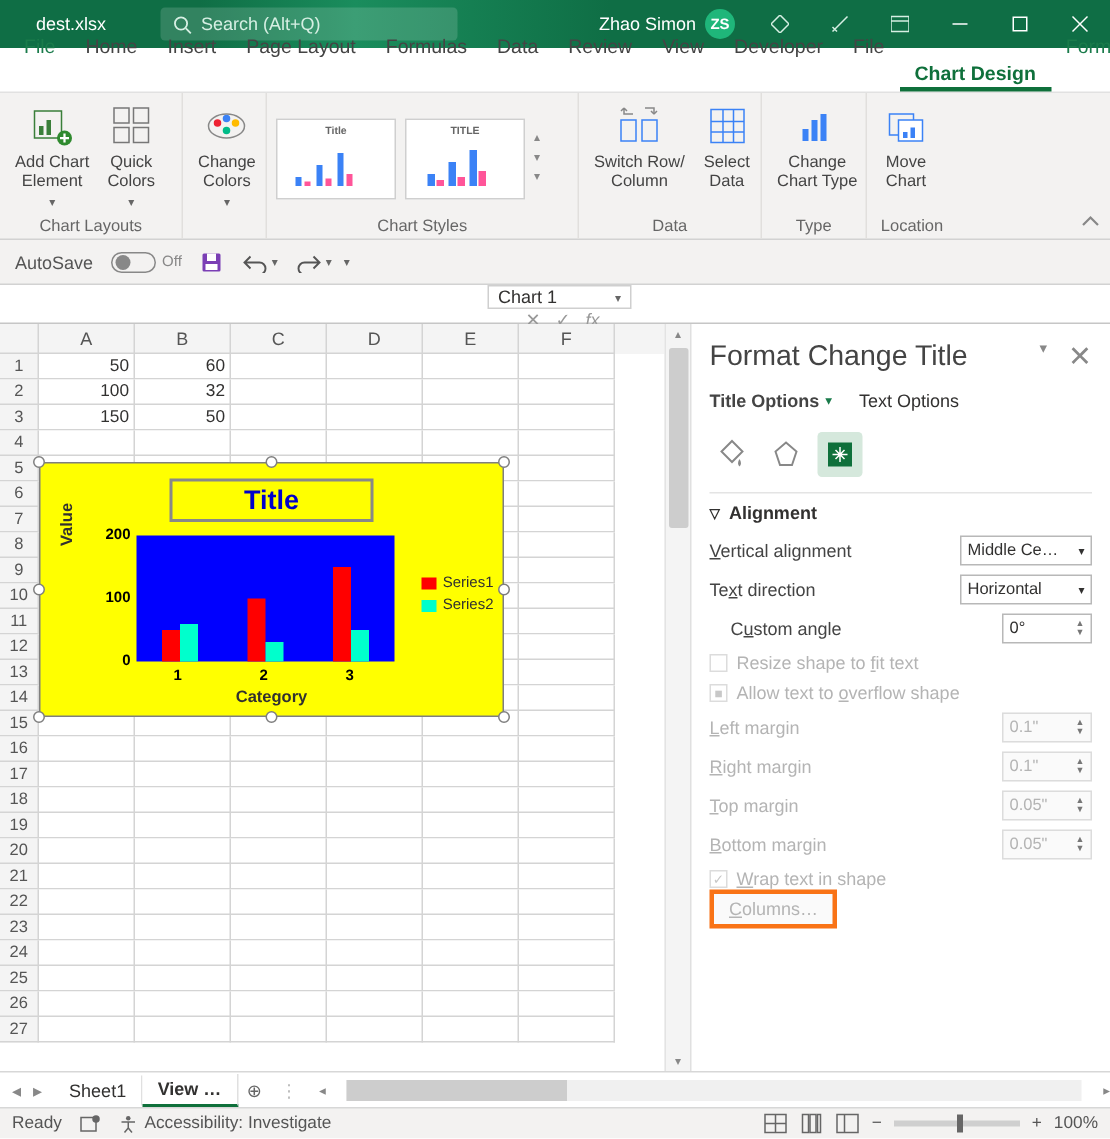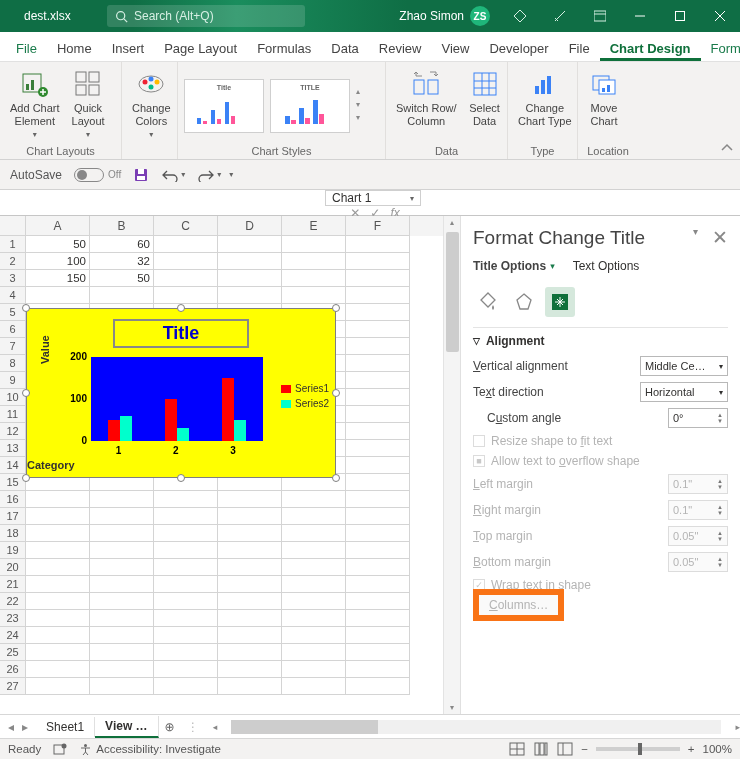--- a/index.html
+++ b/index.html
@@ -21,21 +21,21 @@
   .titlebar{height:32px;background:linear-gradient(90deg,#0f6e45 0%, #0f6e45 18%, #1a8d5d 32%, #0f6e45 55%, #0f6e45 100%);display:flex;align-items:center;color:#fff;}
   .tb-file{width:97px;padding-left:24px;font-size:12px;}
   .tb-search{flex:0 0 198px;height:22px;margin-left:10px;background:rgba(255,255,255,0.15);border-radius:3px;display:flex;align-items:center;gap:6px;padding:0 8px;color:#d6efe3;font-size:12px;cursor:text;}
   .tb-user{margin-left:auto;display:flex;align-items:center;gap:6px;font-size:12px;color:#fff;}
   .tb-avatar{width:20px;height:20px;border-radius:50%;background:#1fb67a;display:flex;align-items:center;justify-content:center;font-size:10px;font-weight:600;}
   .tb-icons{display:flex;align-items:center;gap:0;margin-left:10px;}
   .tb-icon{width:40px;height:32px;display:flex;align-items:center;justify-content:center;cursor:pointer;color:#e8f6ef;}
   .tb-icon svg{width:12px;height:12px;}
   
   .tabs{height:30px;background:#fff;display:flex;align-items:flex-end;padding:0 6px;border-bottom:1px solid #e1e1e1;}
-  .tab{padding:6px 10px 5px;font-size:13px;color:#444;cursor:pointer;white-space:nowrap;}
+  .tab{padding:6px 10px 23px;font-size:13px;color:#444;cursor:pointer;white-space:nowrap;}
   .tab.file{color:var(--accent);font-weight:400;}
   .tab.active{color:var(--tab-active);font-weight:600;border-bottom:3px solid var(--tab-active);padding-bottom:2px;}
   .tab.format{color:var(--accent);margin-left:auto;}
   
   .ribbon{height:98px;background:var(--ribbon-bg);display:flex;border-bottom:1px solid #d2d2d2;position:relative;}
   .rgroup{display:flex;flex-direction:column;border-right:1px solid #e1dfdd;padding:4px 6px 0;}
   .rgroup-body{flex:1;display:flex;align-items:flex-start;gap:4px;}
   .rgroup-label{font-size:11px;color:#666;text-align:center;padding:2px 0;}
   .rbtn{display:flex;flex-direction:column;align-items:center;justify-content:flex-start;gap:2px;padding:2px 4px;cursor:pointer;font-size:11px;text-align:center;line-height:1.2;color:#444;}
   .rbtn .ico{width:32px;height:32px;display:flex;align-items:center;justify-content:center;}
@@ -72,21 +72,21 @@
   .chart .h-s{left:50%;bottom:-5px;transform:translateX(-50%);}
   .chart .h-w{top:50%;left:-5px;transform:translateY(-50%);}
   .chart .h-e{top:50%;right:-5px;transform:translateY(-50%);}
   .chart .h-nw{left:-5px;top:-5px;}
   .chart .h-ne{right:-5px;top:-5px;}
   .chart .h-sw{left:-5px;bottom:-5px;}
   .chart .h-se{right:-5px;bottom:-5px;}
   .chart-title{border:2px solid #888;margin:10px 86px 6px;text-align:center;color:#0000cc;font-weight:700;font-size:18px;padding:2px 0;}
   .chart-plot{position:absolute;left:64px;top:48px;width:172px;height:84px;background:#0000ff;}
   .chart-ylabel{position:absolute;left:12px;top:55px;transform:rotate(-90deg);transform-origin:left top;font-size:11px;font-weight:700;}
-  .chart-xlabel{position:absolute;left:0;right:0;bottom:6px;text-align:left;font-size:11px;font-weight:700;}
+  .chart-xlabel{position:absolute;left:0;right:0;bottom:6px;text-align:center;font-size:11px;font-weight:700;}
   .chart-tick{position:absolute;font-size:10px;font-weight:700;color:#000;}
   .chart-legend{position:absolute;right:6px;top:70px;font-size:10px;}
   .chart-legend div{display:flex;align-items:center;gap:4px;margin:4px 0;}
   .chart-legend .sw{width:10px;height:8px;}
   .bar{position:absolute;bottom:0;}
   
   .pane{width:280px;border-left:1px solid #e0e0e0;background:#fff;padding:10px 12px 0;overflow:hidden;}
   .pane-title{font-size:19px;color:#444;display:flex;align-items:center;justify-content:space-between;}
   .pane-sec{display:flex;gap:18px;margin-top:10px;font-size:12px;}
   .pane-sec .opt{cursor:pointer;display:flex;align-items:center;gap:4px;}
@@ -98,21 +98,21 @@
   .accordion-hdr{display:flex;align-items:center;gap:6px;font-weight:600;font-size:12px;margin:6px 0 8px;cursor:pointer;}
   .form-row{display:flex;align-items:center;margin:6px 0;font-size:12px;}
   .form-row label{flex:1;color:#444;}
   .form-row.disabled label{color:#b4b4b4;}
   .combo{width:88px;height:20px;border:1px solid #b8b8b8;background:#fff;display:flex;align-items:center;padding:0 4px;font-size:11px;justify-content:space-between;cursor:pointer;}
   .spin{width:60px;height:20px;border:1px solid #b8b8b8;background:#fff;display:flex;align-items:center;padding:0 4px;font-size:11px;justify-content:space-between;}
   .spin.dis{color:#b4b4b4;border-color:#dcdcdc;background:#fafafa;}
   .spin .arrows{display:flex;flex-direction:column;font-size:6px;line-height:6px;color:#777;}
   .chk{width:12px;height:12px;border:1px solid #b8b8b8;margin-right:6px;display:inline-flex;align-items:center;justify-content:center;font-size:9px;}
   .chk.dis{border-color:#dcdcdc;color:#c8c8c8;}
-  .btn-dis{border:6px solid #f97316;color:#b4b4b4;padding:3px 10px;font-size:12px;background:#fafafa;}
+  .btn-dis{border:3px solid #f97316;color:#b4b4b4;padding:3px 10px;font-size:12px;background:#fafafa;}
   
   .sheettabs{height:24px;display:flex;align-items:center;border-top:1px solid #d7d7d7;background:#fff;font-size:12px;}
   .st-nav{display:flex;gap:8px;padding:0 8px;color:#888;}
   .st-tab{padding:3px 10px;border-right:1px solid #e0e0e0;cursor:pointer;}
   .st-tab.active{background:#fff;border-bottom:2px solid var(--tab-active);font-weight:600;}
   .st-add{padding:0 6px;color:#666;cursor:pointer;}
   .hscroll{flex:1;display:flex;align-items:center;margin-left:8px;}
   .hscroll .track{flex:1;height:14px;background:#f0f0f0;position:relative;margin:0 14px;}
   .hscroll .thumbh{position:absolute;left:0;top:0;bottom:0;width:30%;background:#cdcdcd;}
   
@@ -212,21 +212,21 @@
       <div class="rbtn">
         <span class="ico">
             <svg width="28" height="28" viewBox="0 0 28 28">
               <rect x="2" y="2" width="10" height="10" fill="none" stroke="#777"></rect>
               <rect x="15" y="2" width="10" height="10" fill="none" stroke="#777"></rect>
               <rect x="2" y="15" width="10" height="10" fill="none" stroke="#777"></rect>
               <rect x="15" y="15" width="10" height="10" fill="none" stroke="#777"></rect>
             </svg>
           </span>
         <span style="white-space:pre">Quick
-Layout</span>
+Colors</span>
         <span style="font-size:8px;color:#666">▾</span>
       </div>
     </div>
     <div class="rgroup-label">Chart Layouts</div>
   </div>
   <div class="rgroup" style="width:56px">
     <div class="rgroup-body">
       <div class="rbtn">
         <span class="ico">
             <svg width="28" height="28" viewBox="0 0 28 28">

